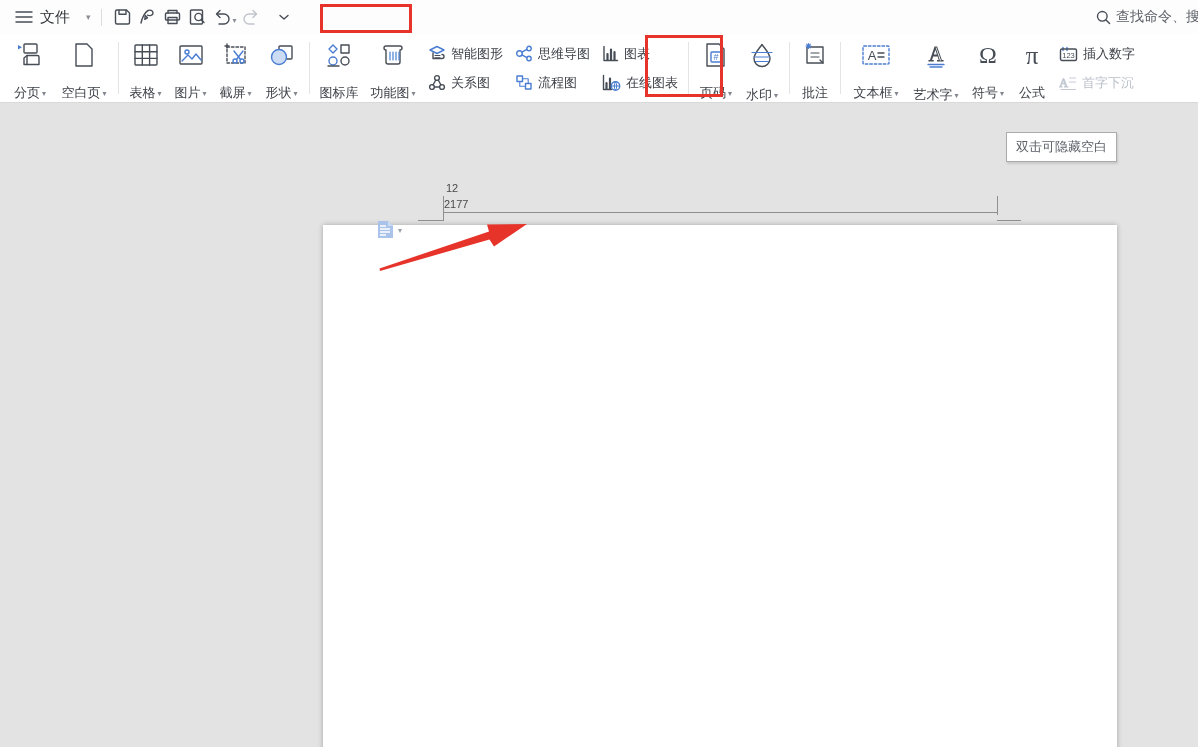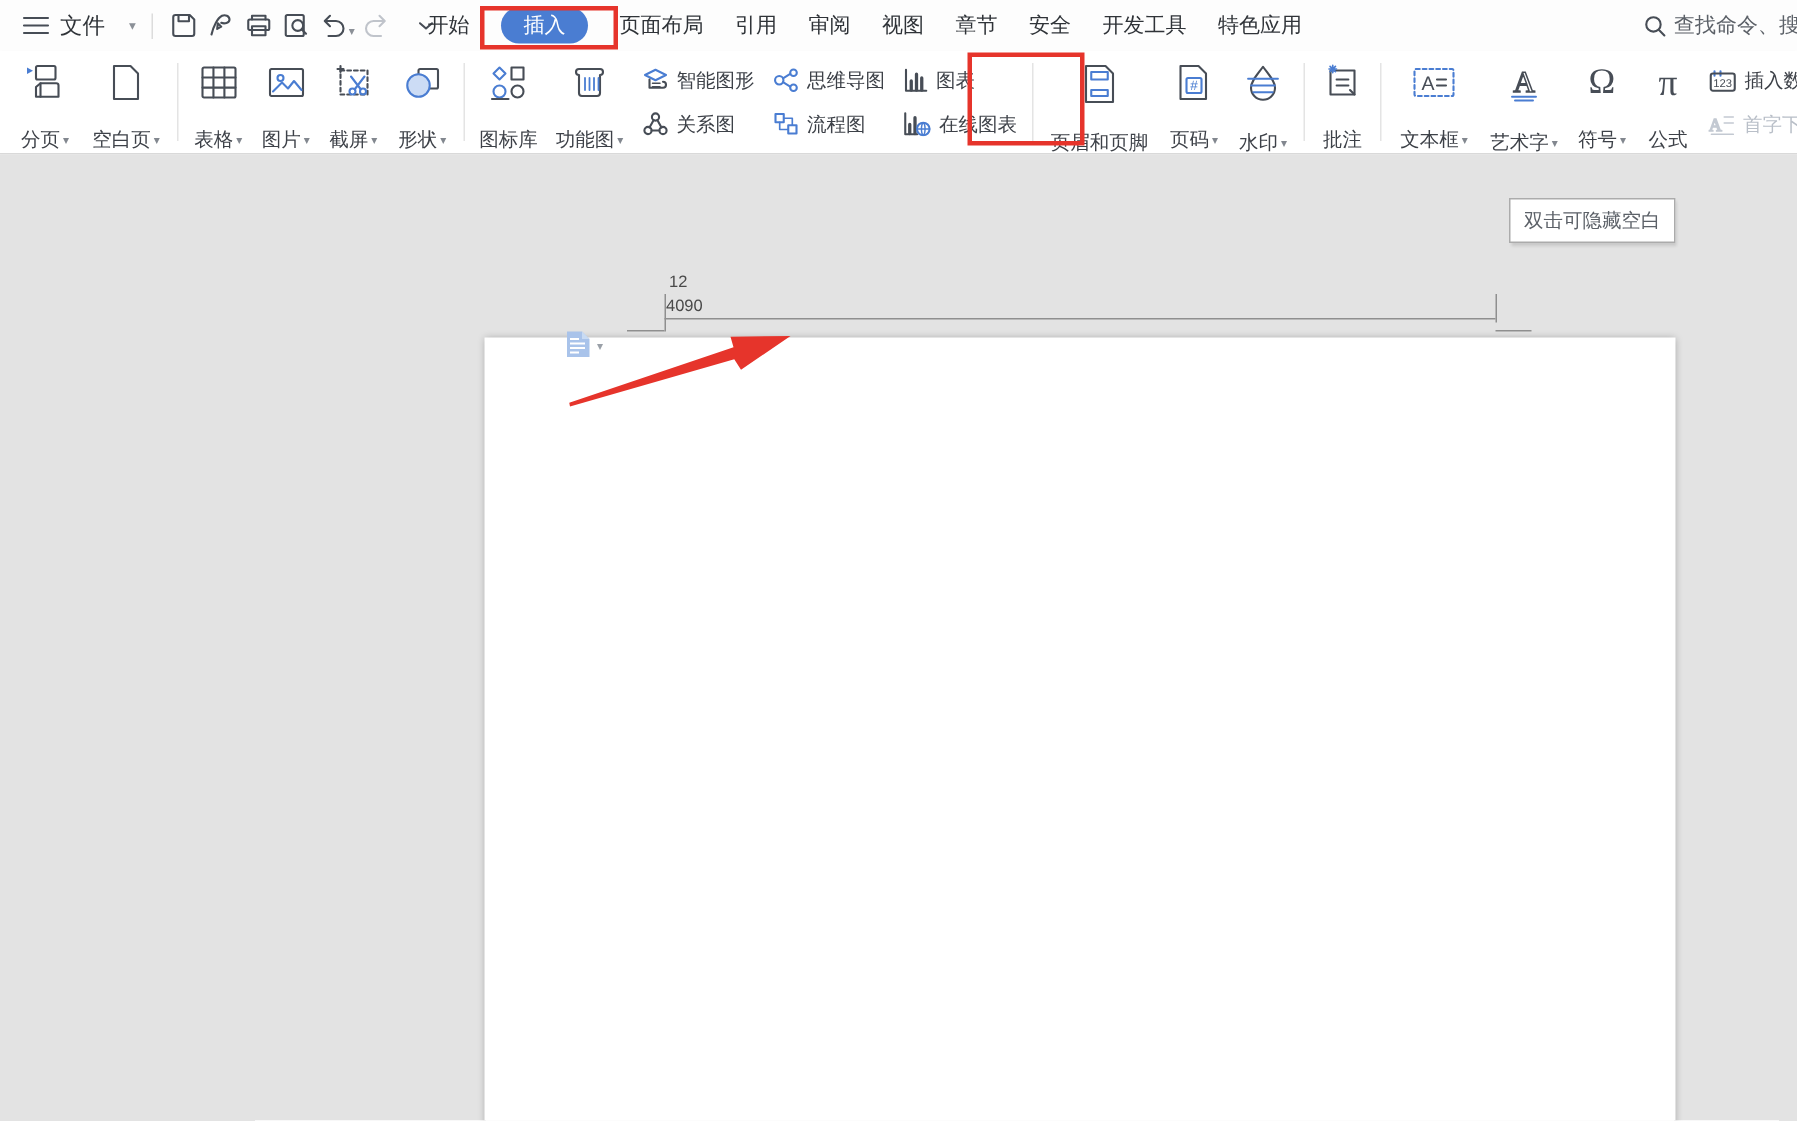--- a/index.html
+++ b/index.html
@@ -130,32 +130,20 @@
           </g>
         </svg>
     </div>
     <div class="qbtn" style="margin-left:8px;">
       <svg width="12" height="8" viewBox="0 0 12 8">
           <path class="ink" d="M2 2.5 6 6 10 2.5"></path>
         </svg>
     </div>
   </div>
 
-  <div class="tabs">
-    <span class="tab">开始</span>
-    <span class="tab active">插入</span>
-    <span class="tab">页面布局</span>
-    <span class="tab">引用</span>
-    <span class="tab">审阅</span>
-    <span class="tab">视图</span>
-    <span class="tab">章节</span>
-    <span class="tab">安全</span>
-    <span class="tab">开发工具</span>
-    <span class="tab">特色应用</span>
-  </div>
 
   <div class="searchbox">
     <svg width="15" height="15" viewBox="0 0 15 15">
         <g class="ink" stroke="#6a6f76">
           <circle cx="6.3" cy="6.3" r="4.8"></circle>
           <path d="M10 10l3.6 3.6"></path>
         </g>
       </svg>
     <span>查找命令、搜索</span>
   </div>
@@ -372,36 +360,20 @@
             <circle cx="13.5" cy="12" r="4.2"></circle>
             <path d="M9.3 12h8.4M13.5 7.8c1.6 1.2 1.6 7.2 0 8.4c-1.6-1.2-1.6-7.2 0-8.4z" stroke-width="1"></path>
           </g>
         </svg>
       <span>在线图表</span>
     </div>
   </div>
 
   <div class="vsep"></div>
 
-  <div class="bbtn" style="width:80px">
-    <div class="ic">
-      <svg width="24" height="28" viewBox="0 0 24 28">
-          <g class="ink">
-            <path d="M3 2h13l5 5v19H3z"></path>
-          </g>
-          <g class="blu">
-            <rect x="6.5" y="6" width="11" height="5"></rect>
-            <rect x="6.5" y="18" width="11" height="4"></rect>
-          </g>
-        </svg>
-    </div>
-    <span class="lbl">
-        <span>页眉和页脚</span>
-      </span>
-  </div>
 
   <div class="bbtn" style="width:46px">
     <div class="ic">
       <svg width="24" height="26" viewBox="0 0 24 26">
           <g class="ink">
             <path d="M3 2h12l5 5v17H3z"></path>
           </g>
           <g class="blu">
             <rect x="7" y="10" width="10" height="10" rx="1"></rect>
             <text x="12" y="18.2" font-size="9" text-anchor="middle" fill="#4a7dd2" stroke="none" font-family="Liberation Sans,sans-serif">#</text>
@@ -529,21 +501,21 @@
 
 <div class="doc-area">
   <div class="page"></div>
 </div>
 
 <div class="hide-blank-tip">
   <span>双击可隐藏空白</span>
 </div>
 
 <div class="hdr-text" style="left:446px; top:181px;">12</div>
-<div class="hdr-text" style="left:444px; top:197px;">4090</div>
+<div class="hdr-text" style="left:444px; top:197px;">2177</div>
 
 <div class="hline" style="left:443px; top:212px; width:554px; height:1px;"></div>
 <div class="hline" style="left:443px; top:196px; width:1px; height:25px;"></div>
 <div class="hline" style="left:418px; top:220px; width:25px; height:1px;"></div>
 <div class="hline" style="left:997px; top:196px; width:1px; height:19px;"></div>
 <div class="hline" style="left:997px; top:220px; width:24px; height:1px;"></div>
 
 <div class="hdr-opt-btn">
   <svg width="17" height="19" viewBox="0 0 17 19">
     <path d="M1 1h10l5 5v12H1z" fill="#a9c3ea" stroke="none"></path>

